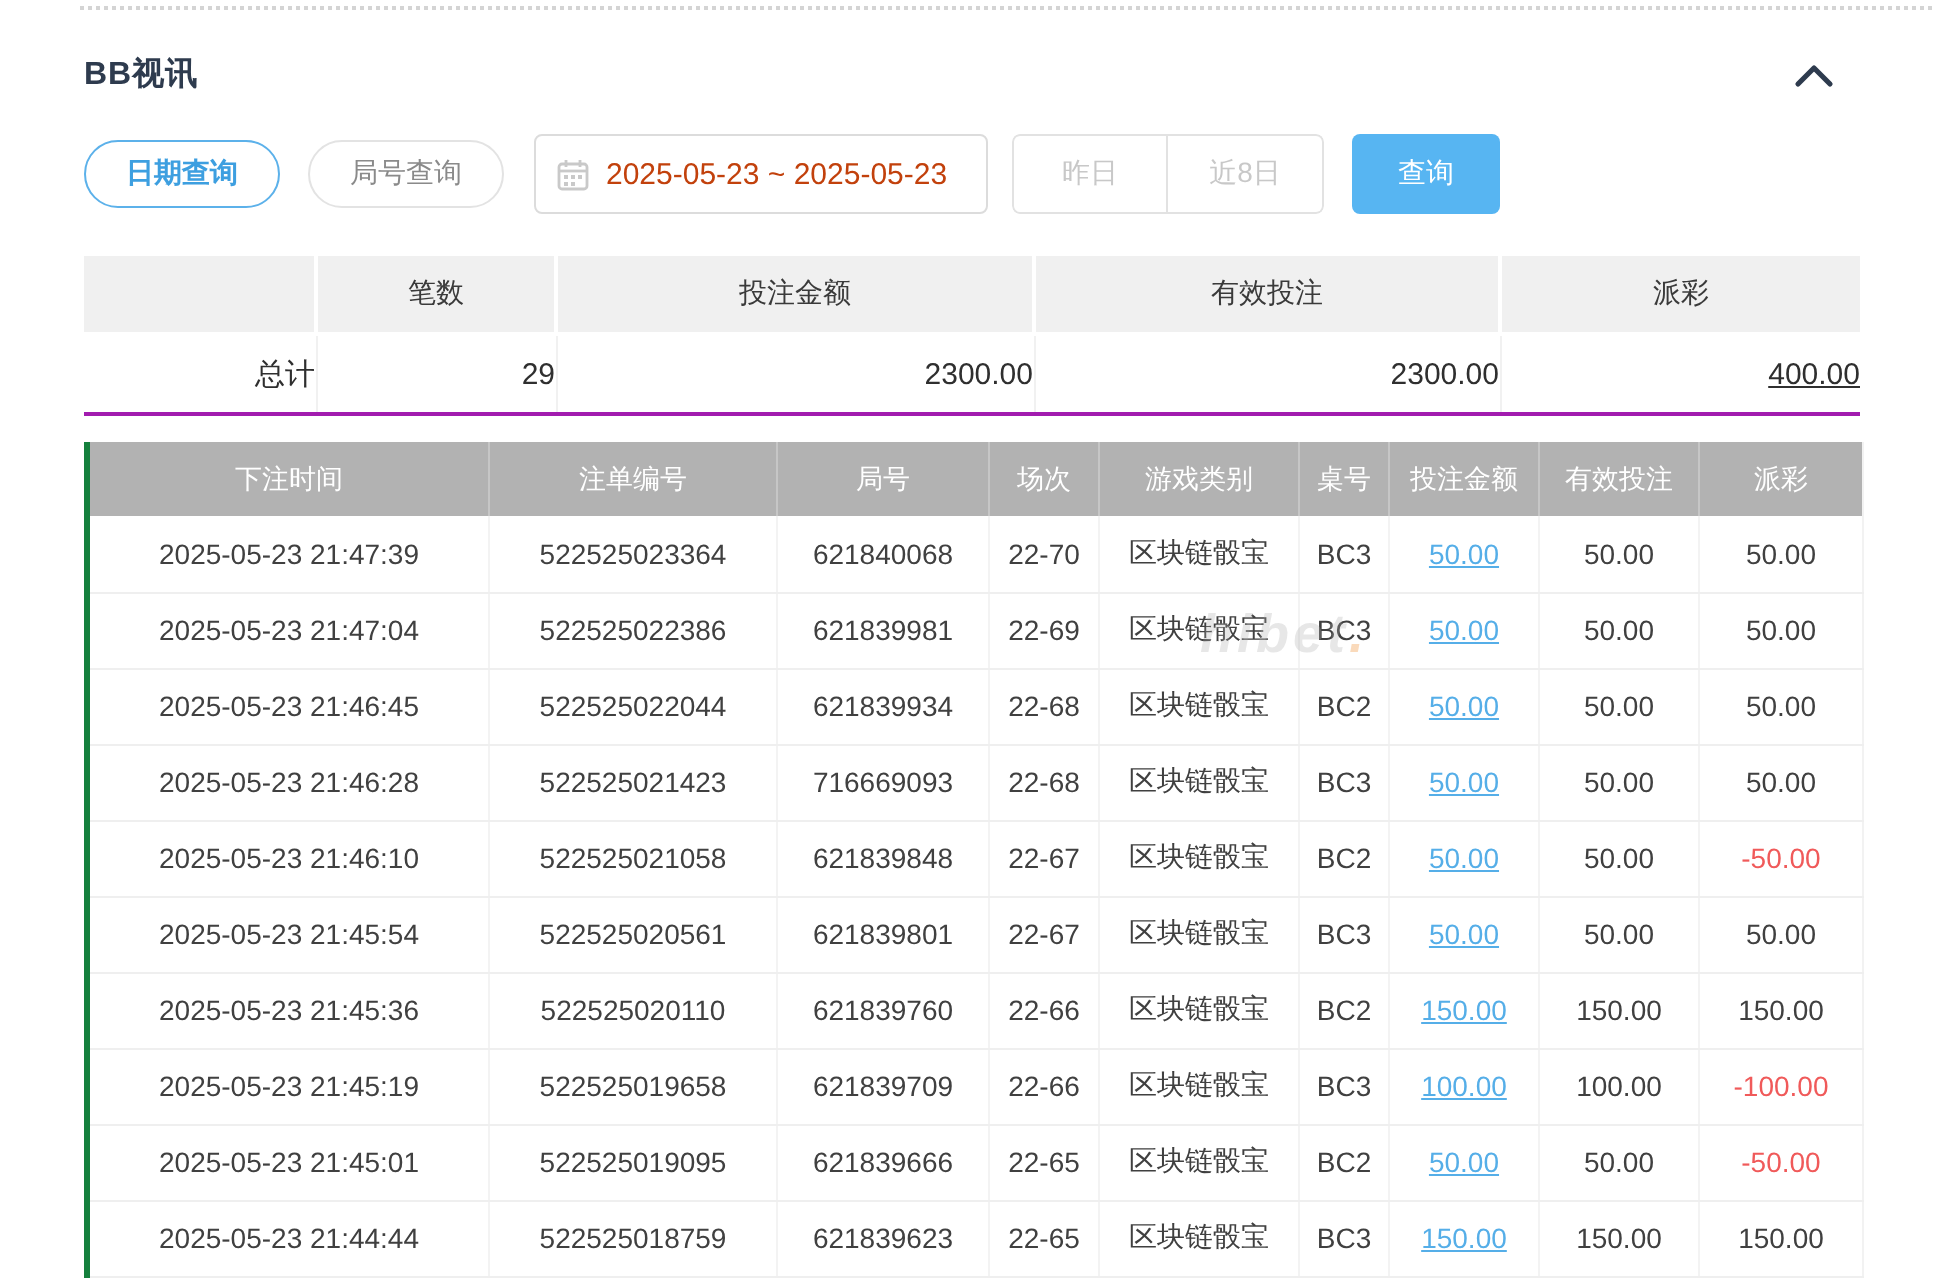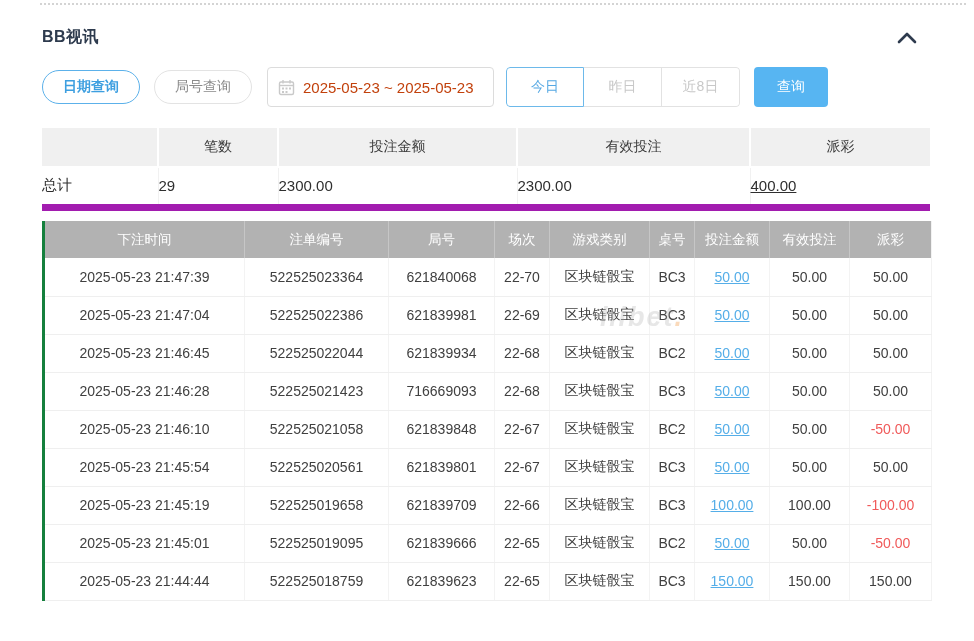--- a/index.html
+++ b/index.html
@@ -39,21 +39,21 @@
     border:none; border-radius:4px; color:#fff; font-size:14px; cursor:pointer;
     display:flex; align-items:center; justify-content:center; }
 
   
   table { border-collapse:collapse; table-layout:fixed; }
   .summary-table { position:absolute; left:42px; top:128px; width:888px; }
   .summary-table th { height:39px; background:#f0f0f0; color:#3a3a3a; font-weight:normal;
     font-size:14px; text-align:center; border-right:2px solid #fff; border-bottom:2px solid #fff; }
   .summary-table th:last-child { border-right:none; }
   .summary-table td { height:40px; background:#fff; color:#2f2f2f; font-size:15px;
-    text-align:left; border-right:1px solid #f1f1f1; border-bottom:7px solid #a21caf; }
+    text-align:right; border-right:1px solid #f1f1f1; border-bottom:2px solid #a21caf; }
   .summary-table td:last-child { border-right:none;text-decoration:underline; }
 
   
   .records-table { position:absolute; left:42px; top:221px; width:888px;
     border-left:3px solid #15803d; border-right:1px solid #f2f2f2; }
   .records-table th { height:37px; background:#b2b2b2; color:#fff; font-weight:normal;
     font-size:13.5px; text-align:center; border-right:1px solid #c6c6c6; }
   .records-table th:last-child { border-right:none; }
   .records-table td { height:38px; background:#fff; color:#404040; font-size:14px;
     text-align:center; border-bottom:1px solid #efefef; border-right:1px solid #f3f3f3;
@@ -94,21 +94,20 @@
         <rect x="4" y="8.5" width="2" height="2" fill="#c9c9c9"></rect>
         <rect x="7.5" y="8.5" width="2" height="2" fill="#c9c9c9"></rect>
         <rect x="11" y="8.5" width="2" height="2" fill="#c9c9c9"></rect>
         <rect x="4" y="12" width="2" height="2" fill="#c9c9c9"></rect>
         <rect x="7.5" y="12" width="2" height="2" fill="#c9c9c9"></rect>
       </svg>
       <span class="date-text">2025-05-23 ~ 2025-05-23</span>
     </div>
 
     <div class="range-group">
-      <div class="range-btn active">今日</div>
       <div class="range-btn">昨日</div>
       <div class="range-btn">近8日</div>
     </div>
 
     <button class="search-btn">查询</button>
   </div>
 
   <table class="summary-table">
     <colgroup>
         <col style="width:116px">
@@ -228,20 +227,31 @@
     <td>522525020561</td>
     <td>621839801</td>
     <td>22-67</td>
     <td>区块链骰宝</td>
     <td>BC3</td>
     <td><a class="bet-link">50.00</a></td>
     <td>50.00</td>
     <td>50.00</td>
   </tr>
 
+  <tr>
+    <td>2025-05-23 21:45:36</td>
+    <td>522525020110</td>
+    <td>621839760</td>
+    <td>22-66</td>
+    <td>区块链骰宝</td>
+    <td>BC2</td>
+    <td><a class="bet-link">150.00</a></td>
+    <td>150.00</td>
+    <td>150.00</td>
+  </tr>
 
   <tr>
     <td>2025-05-23 21:45:19</td>
     <td>522525019658</td>
     <td>621839709</td>
     <td>22-66</td>
     <td>区块链骰宝</td>
     <td>BC3</td>
     <td><a class="bet-link">100.00</a></td>
     <td>100.00</td>

